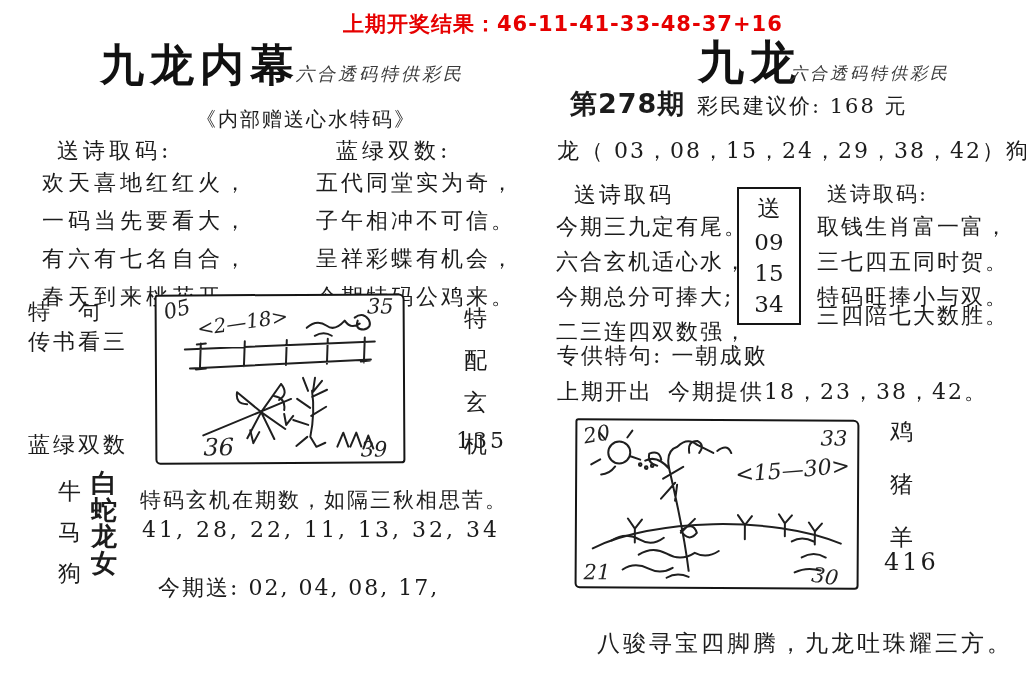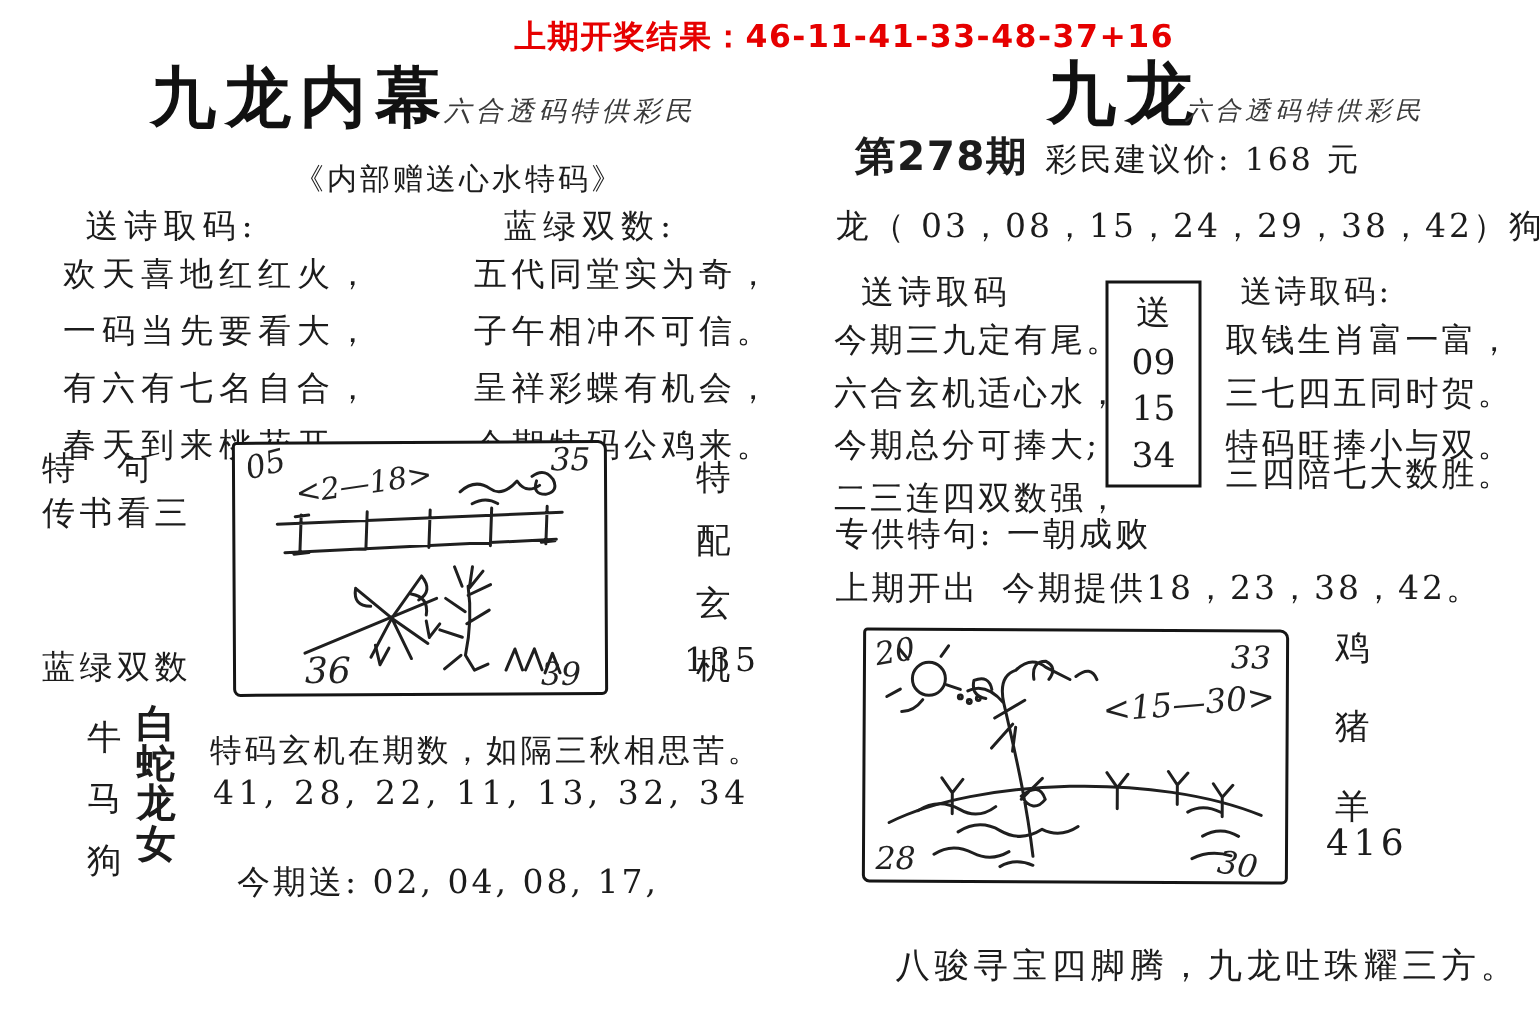--- a/index.html
+++ b/index.html
@@ -141,21 +141,21 @@
       <path d="M112,150 C108,118 102,90 92,48 M92,48 q-12,-14 -24,-8 M92,48 q-4,-18 8,-22 M100,26 q10,-10 20,-2 M120,24 l16,8 M140,30 q10,-8 14,2 M80,45 q-10,-2 -8,-12 q10,-4 12,6 M112,32 q-2,-12 8,-12 q8,4 2,12 M86,58 l20,-12 M98,62 l-14,16 M100,64 l-2,16 M104,110 q12,-10 16,2 q-8,10 -16,-2 M104,112 l14,-14"></path>
 
       <path d="M16,128 C75,98 195,94 264,122"></path>
 
       <path d="M58,122 l0,-14 M58,108 l-7,-10 M58,108 l7,-9 M168,118 l0,-14 M168,104 l-7,-10 M168,104 l7,-9 M208,115 l0,-13 M208,102 l-6,-9 M208,102 l7,-8 M238,123 l0,-13 M238,110 l-6,-9 M238,110 l7,-8"></path>
 
       <path d="M35,120 q14,-9 28,-1 q12,7 24,-2 M62,134 q14,-9 28,-1 q14,8 28,-1 q12,6 24,-2 M46,149 q12,-8 26,-1 q12,6 24,-1 M90,157 q10,-6 22,-1 M215,120 q10,-6 22,0 M225,136 q12,-7 24,0 M218,151 q12,-6 26,-2"></path>
     </svg>
     <span class="corner" style="left:6px;top:2px;transform:rotate(-10deg);">20</span>
     <span class="corner" style="right:10px;top:5px;">33</span>
-    <span class="corner" style="left:7px;bottom:2px;">28</span>
+    <span class="corner" style="left:7px;bottom:2px;">21</span>
     <span class="corner" style="right:18px;bottom:-1px;transform:rotate(8deg);">30</span>
     <span class="corner" style="left:158px;top:36px;transform:rotate(-5deg);font-size:22px;">&lt;15—30&gt;</span>
   </div>
 
   <div class="vcol" style="left:890px;top:416px;gap:22px;font-size:23px;">
     <span>鸡</span>
     <span>猪</span>
     <span>羊</span>
   </div>
   <div class="abs numline" style="left:884px;top:548px;font-size:24px;">416</div>

